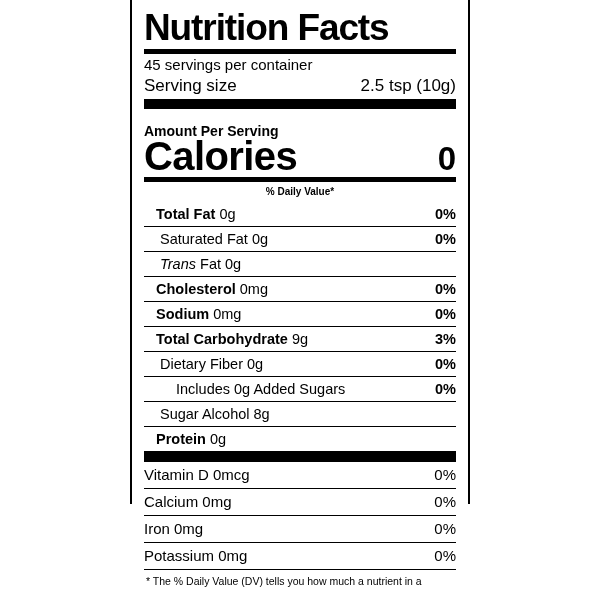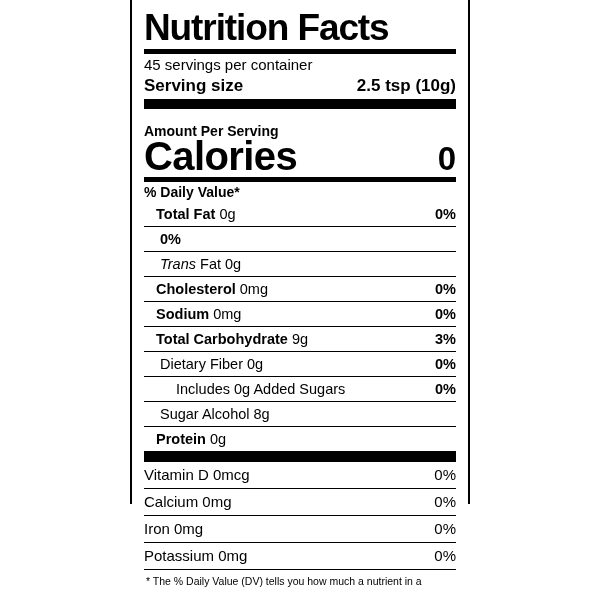--- a/index.html
+++ b/index.html
@@ -40,21 +40,21 @@
   .servings {
     font-size: 15px;
     line-height: 19px;
     padding: 1px 0 1px 0;
   }
   .serving-size-row {
     display: flex;
     justify-content: space-between;
     align-items: baseline;
     font-size: 17px;
-    font-weight: bold;
+    font-weight: normal;
     line-height: 21px;
     padding: 0 0 3px 0;
     gap: 40px;
   }
   .amount {
     font-size: 14px;
     font-weight: bold;
     line-height: 17px;
     padding-top: 14px;
   }
@@ -69,22 +69,22 @@
     font-weight: bold;
     letter-spacing: -0.6px;
     line-height: 33px;
   }
   .cal-value {
     font-size: 33px;
     font-weight: bold;
     line-height: 33px;
   }
   .dv-head {
-    text-align: left;
-    font-size: 14px;
+    text-align: center;
+    font-size: 10px;
     font-weight: bold;
     line-height: 16px;
     padding: 2px 0 2px 0;
   }
   .row {
     display: flex;
     justify-content: space-between;
     align-items: baseline;
     font-size: 14.5px;
     line-height: 17px;
@@ -140,20 +140,21 @@
   <div class="rule-med"></div>
 
   <div class="dv-head">% Daily Value*</div>
 
   <div class="row">
     <span class="nm"><span class="b">Total Fat</span> <span>0g</span></span>
     <span class="pct">0%</span>
   </div>
 
   <div class="row indent1">
+    <span class="nm"><span>Saturated Fat</span> <span>0g</span></span>
     <span class="pct">0%</span>
   </div>
 
   <div class="row indent1">
     <span class="nm"><span class="i">Trans</span> <span>Fat 0g</span></span>
     <span class="pct"></span>
   </div>
 
   <div class="row">
     <span class="nm"><span class="b">Cholesterol</span> <span>0mg</span></span>

